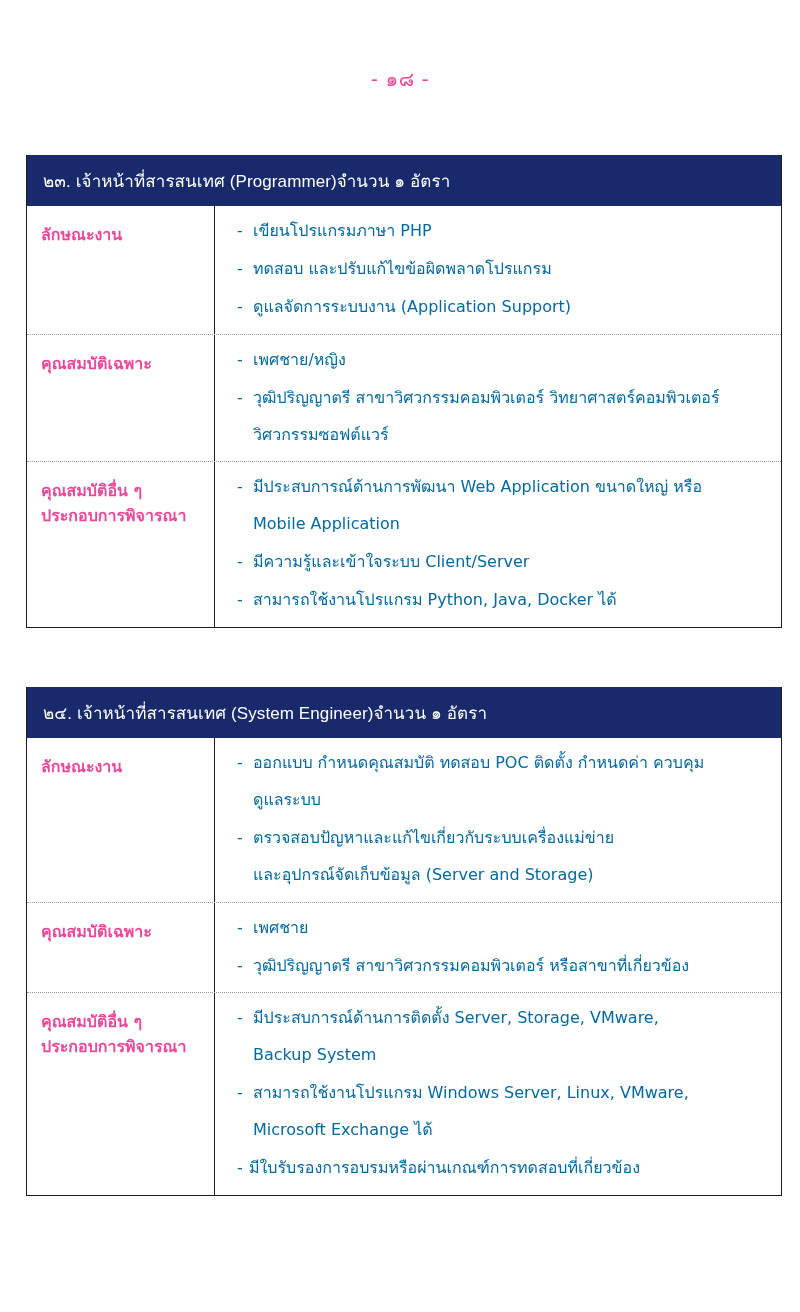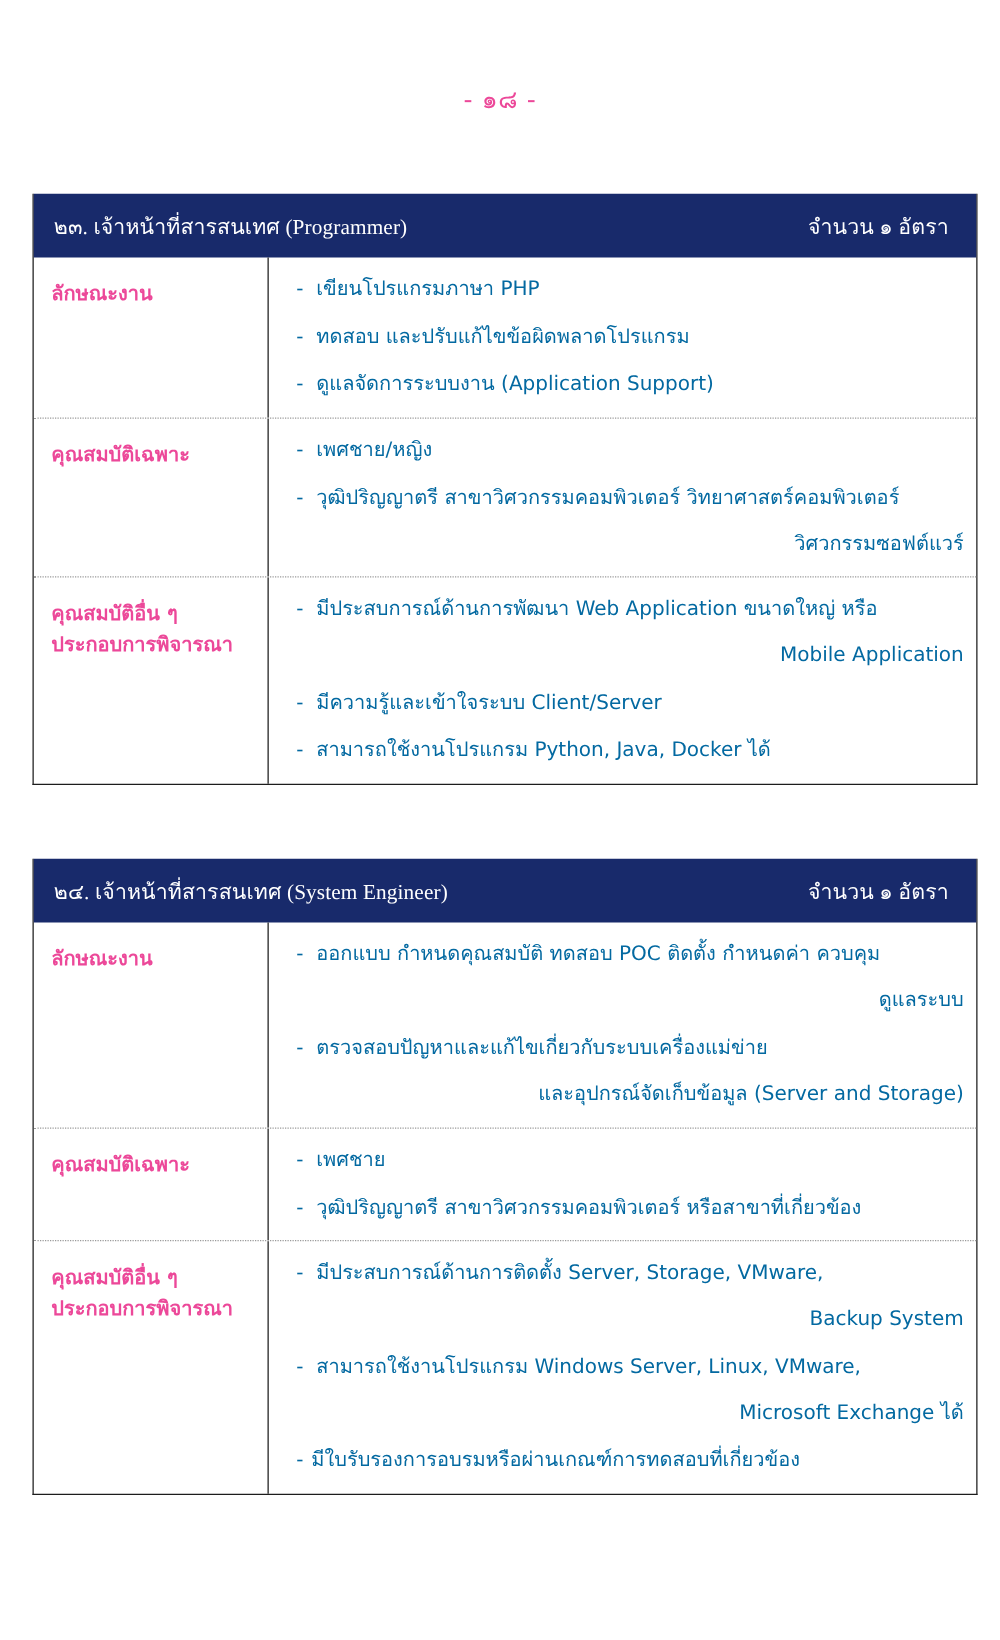--- a/index.html
+++ b/index.html
@@ -48,26 +48,25 @@
   }
   .job-table.t1 { top: 155px; }
   .job-table.t2 { top: 687px; }
 
   .table-header {
     background: #182a6b;
     color: #ffffff;
     height: 51px;
     display: flex;
     align-items: center;
-    justify-content: space-between;
     padding: 0 16px 0 16px;
     box-sizing: border-box;
     font-size: 17px;
     letter-spacing: 0.1px;
-    font-family: Liberation Serif, serif;
+    font-family: Liberation Sans, sans-serif;
   }
   .table-header .th-title { white-space: nowrap; }
   .table-header .th-count { white-space: nowrap; padding-right: 6px; }
 
   .trow {
     display: flex;
     align-items: stretch;
     border-top: 1px dotted #9a9a9a;
     box-sizing: border-box;
   }
@@ -105,21 +104,20 @@
   }
   .bullet:last-child { margin-bottom: 0; }
   .bullet .dash { display: inline-block; width: 16px; text-indent: 0; }
   .bullet.tight { padding-left: 12px; text-indent: -12px; }
   .bullet.tight .dash { width: 12px; }
   .bullet .cont {
     display: block;
     text-indent: 0;
     padding-left: 0;
     margin-top: 11px;
-    text-align: right;
   }
 </style>
 </head>
 <body>
 
 <div class="page">
 
   <div class="page-number">- ๑๘ -</div>
 
   <div class="job-table t1">

